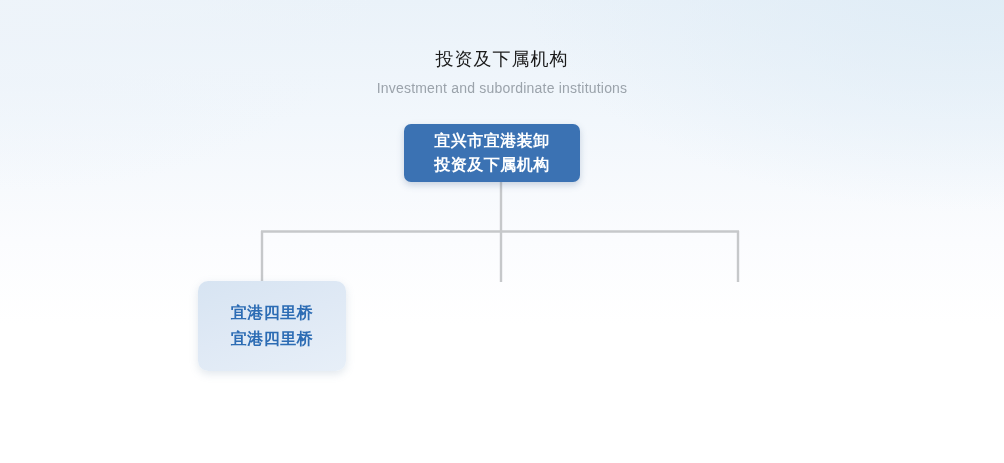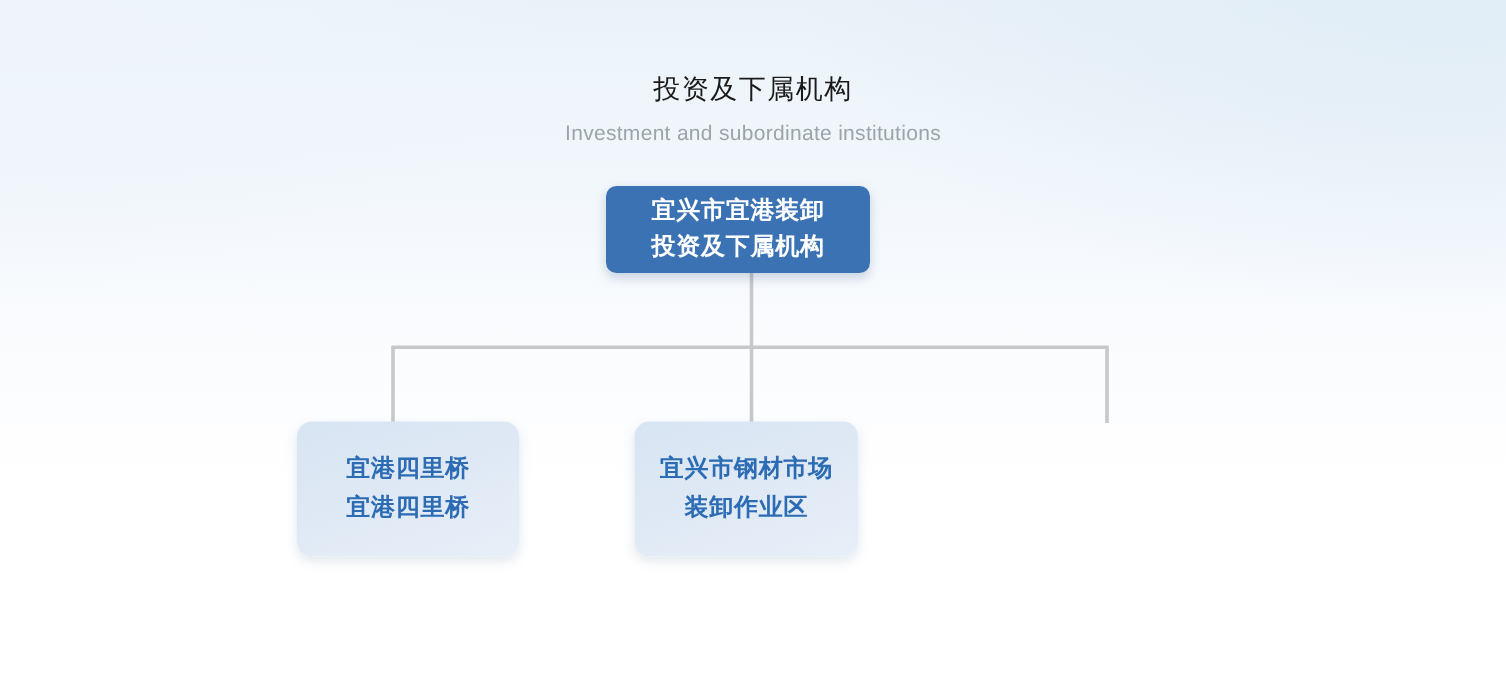--- a/index.html
+++ b/index.html
@@ -142,21 +142,15 @@
     </div>
   </div>
 
   <div class="node-child n1">
     <div class="node-text">
       <span>宜港四里桥</span>
       <span class="line2">宜港四里桥</span>
     </div>
   </div>
 
-  <div class="node-child n2">
-    <div class="node-text">
-      <span>宜兴市钢材市场</span>
-      <span class="line2">装卸作业区</span>
-    </div>
-  </div>
 
 
 </div>
 
 </body></html>

